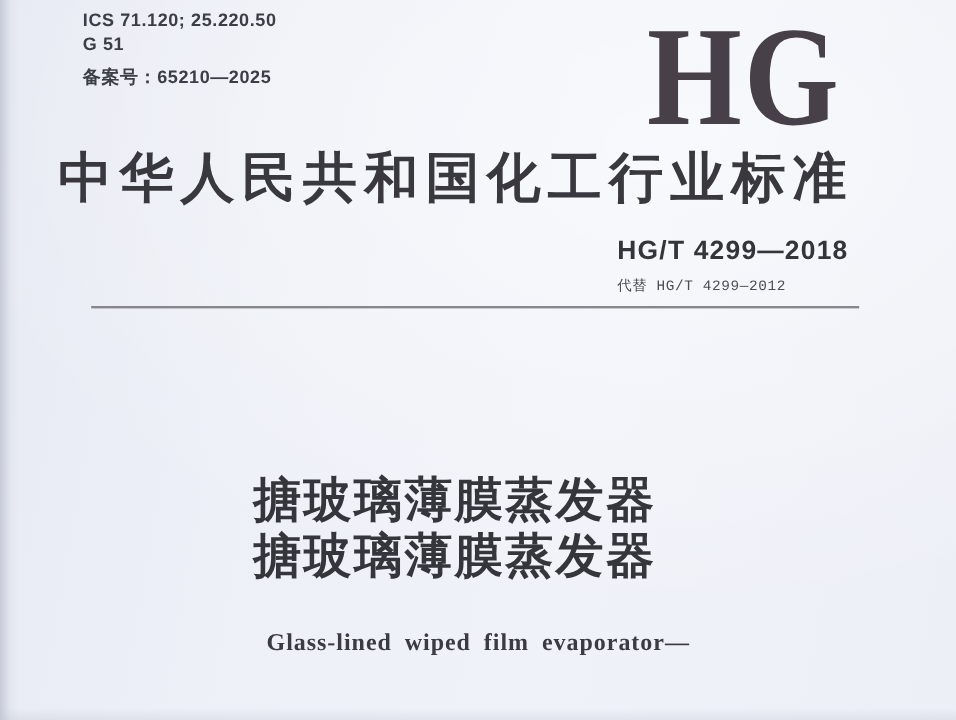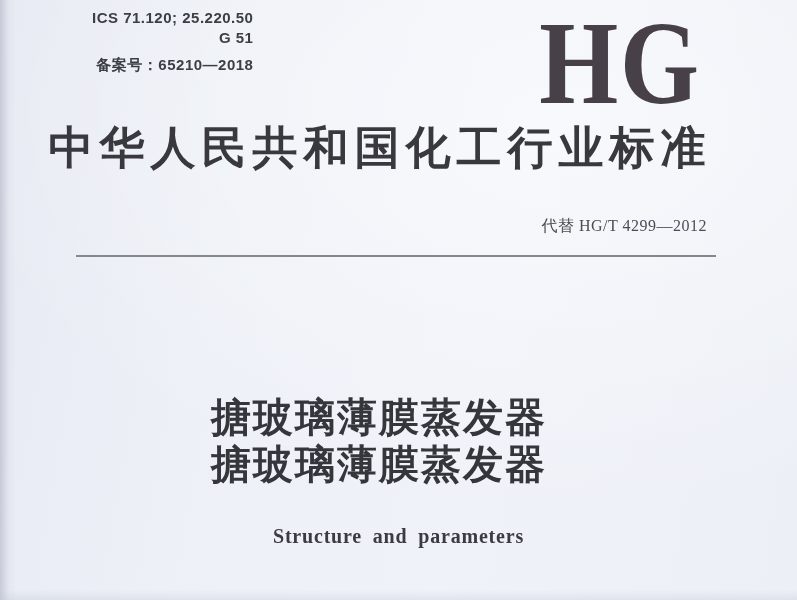--- a/index.html
+++ b/index.html
@@ -25,23 +25,23 @@
     position: absolute; left: 0; top: 0; bottom: 0; width: 16px;
     background: linear-gradient(to right, rgba(164,170,188,0.50), rgba(210,214,228,0.25) 55%, rgba(210,214,228,0) 100%);
     pointer-events: none;
   }
   .scan-edge-bottom {
     position: absolute; left: 0; right: 0; bottom: 0; height: 10px;
     background: linear-gradient(to top, rgba(190,195,210,0.30), rgba(190,195,210,0) 100%);
     pointer-events: none;
   }
   .meta {
-    position: absolute; left: 92px; top: 8px;
+    position: absolute; left: 69px; top: 8px;
     font-size: 15px; font-weight: 600; letter-spacing: 0.5px;
-    color: #3c3e46; line-height: 20px; text-align: right;
+    color: #3c3e46; line-height: 20px;
   }
   .meta .record { margin-top: 7px; }
   .hg-logo {
     position: absolute; top: 0px; right: 96px;
     font-family: "Liberation Serif", "DejaVu Serif", serif;
     font-weight: bold; font-size: 118px; line-height: 1.08;
     letter-spacing: 2px; color: #474049;
     transform: scale(0.86, 1); transform-origin: top right;
   }
   .std-header {
@@ -52,23 +52,23 @@
     color: #3a383f; white-space: nowrap;
   }
   .std-num-block {
     position: absolute; top: 196px; right: 90px; text-align: left;
   }
   .std-num {
     font-size: 22px; font-weight: bold; letter-spacing: 1px;
     color: #34353b; white-space: nowrap;
   }
   .std-replaces {
-    margin-top: 20px;
-    font-family: Liberation Serif, serif;
-    font-size: 16px; letter-spacing: 0.5px;
+    margin-top: 8px;
+    font-family: Liberation Mono, monospace;
+    font-size: 12px; letter-spacing: 0.5px;
     color: #4b4d55; white-space: nowrap;
   }
   .rule {
     position: absolute; top: 255px; left: 76px; width: 640px; height: 2px;
     background: #85878d; border: none; margin: 0; padding: 0;
   }
   .title-cn {
     position: absolute; top: 394px; left: 0; width: 758px;
     text-align: center;
     font-weight: bold; font-size: 40px; letter-spacing: 2px;
@@ -86,35 +86,36 @@
 <body>
 
 <div class="page">
 
   <div class="scan-edge-left"></div>
   <div class="scan-edge-bottom"></div>
 
   <div class="meta">
     <div>ICS 71.120; 25.220.50</div>
     <div>G 51</div>
-    <div class="record">备案号：65210—2018</div>
+    <div class="record">备案号：65210—2025</div>
   </div>
 
   <div class="hg-logo">HG</div>
 
   <h1 class="std-header">中华人民共和国化工行业标准</h1>
 
   <div class="std-num-block">
+    <div class="std-num">HG/T 4299—2018</div>
     <div class="std-replaces">代替 HG/T 4299—2012</div>
   </div>
 
   <div class="rule"></div>
 
   <div class="title-cn">
     <div>搪玻璃薄膜蒸发器</div>
     <div>搪玻璃薄膜蒸发器</div>
   </div>
 
   <div class="title-en">
-    <div>Structure and parameters</div>
+    <div>Glass-lined wiped film evaporator—</div>
   </div>
 
 </div>
 
 </body></html>

